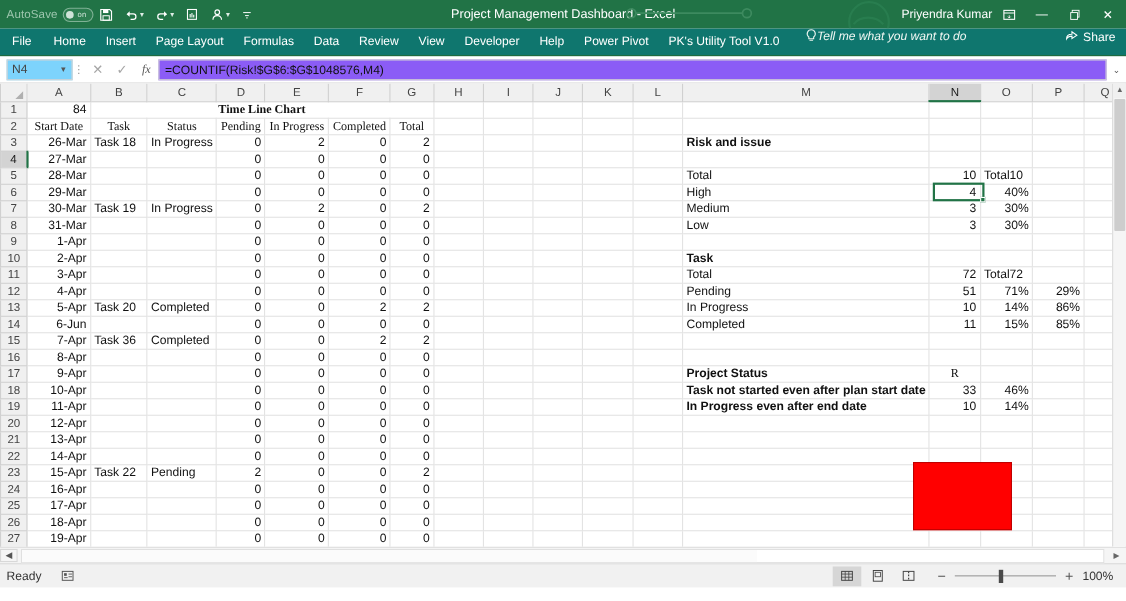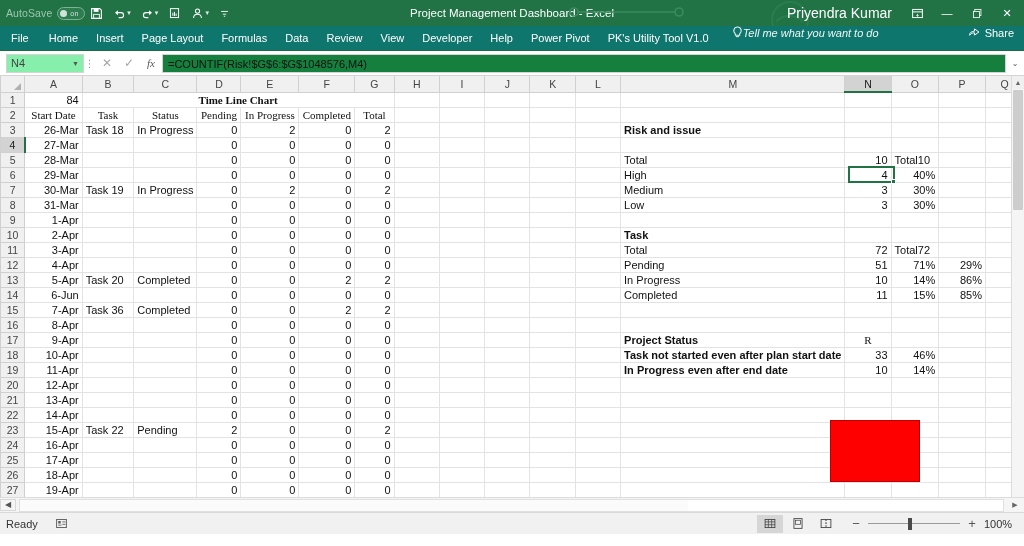--- a/index.html
+++ b/index.html
@@ -40,21 +40,21 @@
   .doc-title {
     position: absolute; left: 0; right: 0; top: 0;
     height: 26px; line-height: 26px;
     text-align: center; font-size: 11.5px; color: #ffffff;
     pointer-events: none;
   }
   .title-right {
     margin-left: auto; display: flex; align-items: center;
     height: 100%; padding-right: 2px; z-index: 3;
   }
-  .user-name { font-size: 14px; color: #ffffff; margin-right: 10px; white-space: nowrap; }
+  .user-name { font-size: 11px; color: #ffffff; white-space: nowrap; }
   .winbtn {
     width: 30px; height: 26px; display: flex; align-items: center;
     justify-content: center; color: #ffffff; font-size: 11px;
   }
   .ribbon-deco {
     position: absolute; right: 150px; top: 0; width: 320px; height: 26px;
     z-index: 1; pointer-events: none;
   }
 
   
@@ -78,33 +78,33 @@
   }
 
   
   .fbar {
     height: 25px; background: #ffffff;
     display: flex; align-items: center;
     border-bottom: 1px solid #d4d4d4;
     padding: 0 2px;
   }
   .namebox {
-    width: 78px; height: 19px; margin-left: 4px;
-    border: 1px solid #d4d4d4; background: #86efac;
+    width: 60px; height: 19px; margin-left: 4px;
+    border: 1px solid #d4d4d4; background: #7dd3fc;
     display: flex; align-items: center; justify-content: space-between;
     padding: 0 4px; font-size: 11px; color: #444;
   }
   .namebox .nb-caret { font-size: 7px; color: #555; }
   .fb-grip { width: 12px; text-align: center; color: #999; font-size: 10px; letter-spacing: 1px;}
   .fb-btn { width: 22px; text-align: center; color: #a6a6a6; font-size: 12px; }
   .fb-btn.fx { color: #5a5a5a; font-style: italic; font-size: 11px; font-family: "Liberation Serif", serif; }
   .fb-input {
     flex: 1; height: 19px; line-height: 19px;
     border: 1px solid #d4d4d4; border-left: 1px solid #d4d4d4;
-    background: #15803d; font-size: 11px; color: #111; padding: 0 5px;
+    background: #8b5cf6; font-size: 11px; color: #111; padding: 0 5px;
     margin-right: 2px; overflow: hidden; white-space: nowrap;
   }
   .fb-expand { width: 14px; text-align: center; color: #555; font-size: 8px; }
 
   
   .gridwrap { position: relative; height: 421px; background: #fff; overflow: hidden; }
   table.sheet { border-collapse: collapse; table-layout: fixed; }
   .colhdr-row th {
     height: 16px; background: #f0f0f0; border: 1px solid #d0d0d0;
     border-top: none;

